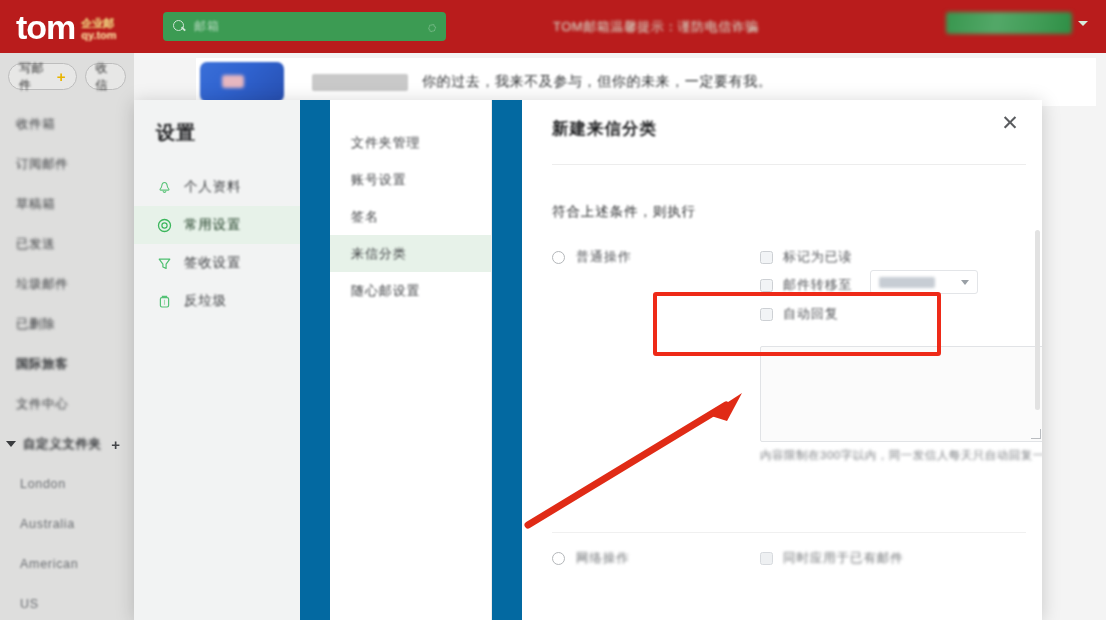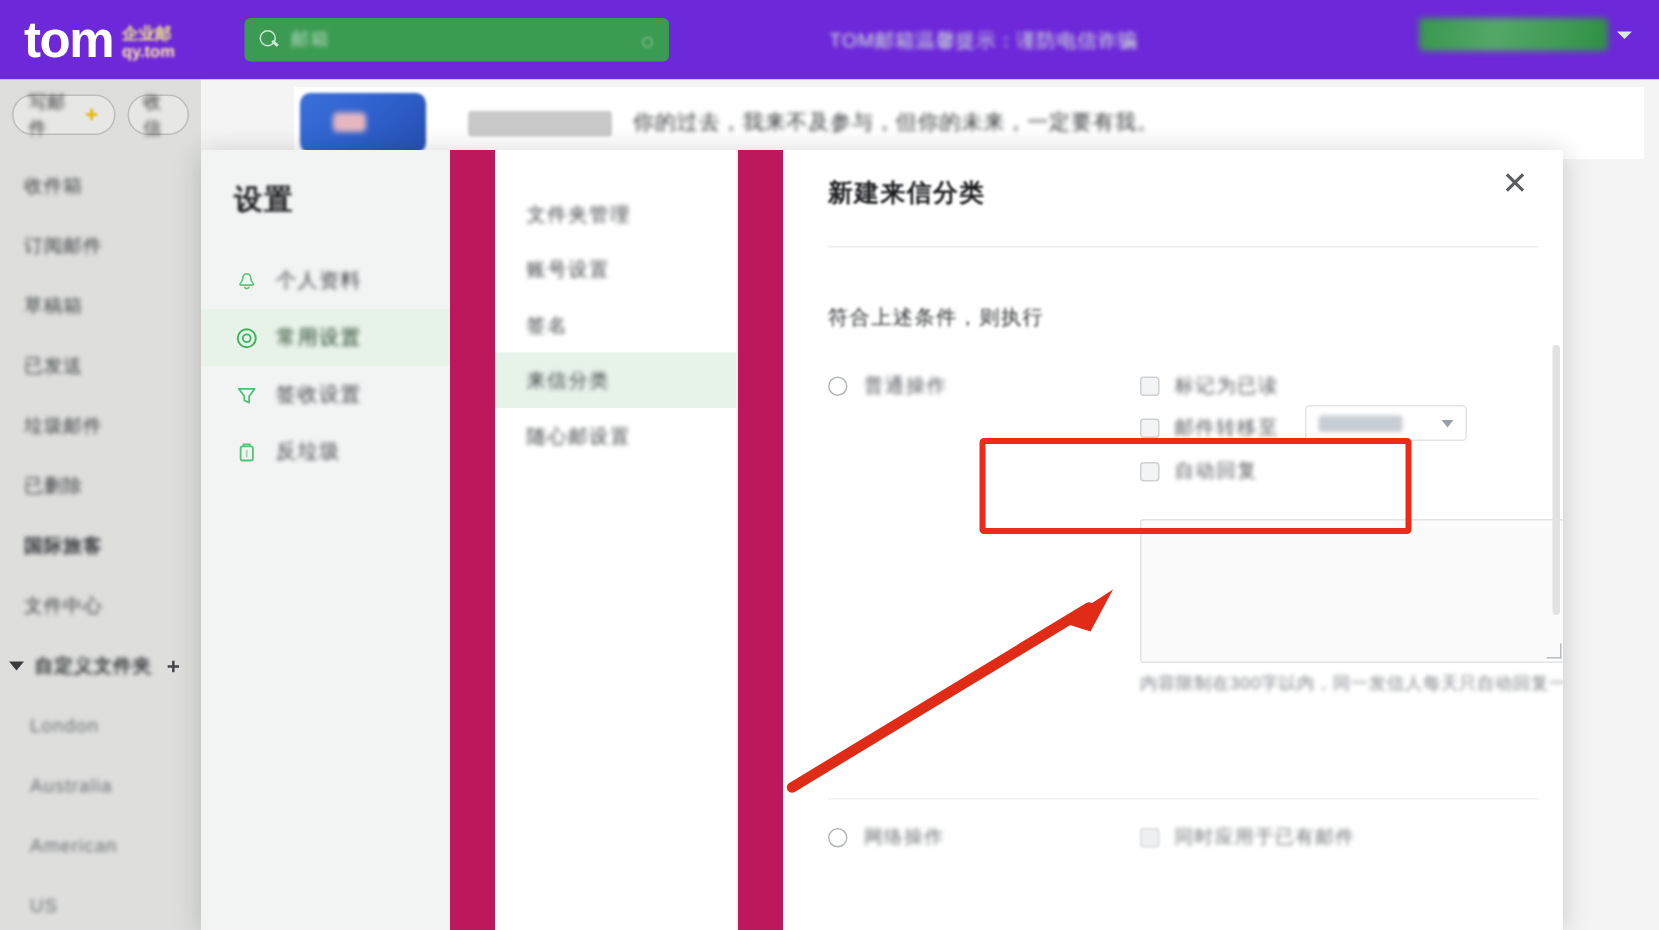--- a/index.html
+++ b/index.html
@@ -7,21 +7,21 @@
     width: 1106px; height: 620px;
     overflow: hidden;
     font-family: "Liberation Sans", "DejaVu Sans", sans-serif;
     background: #ffffff;
   }
   #app { position: relative; width: 1106px; height: 620px; overflow: hidden; background:#fff; }
 
   
   .topbar {
     position: absolute; left:0; top:0; width:1106px; height:53px;
-    background:#6d28d9;
+    background:#b91c1c;
     display:flex; align-items:center;
   }
   .logo-wrap { display:flex; align-items:flex-end; margin-left:16px; gap:6px; }
   .logo-text {
     font-size:34px; font-weight:bold; color:#ffffff; letter-spacing:-1px;
     line-height:34px; filter: blur(0.3px);
   }
   .logo-sub { display:flex; flex-direction:column; justify-content:center; margin-bottom:3px; }
   .logo-sub span {
     font-size:11px; color:#f4e98a; line-height:12px; font-weight:bold;
@@ -123,21 +123,21 @@
     width:96px;height:17px;background:#c9c9c9;border-radius:2px;margin-left:28px;filter:blur(1.2px);
   }
   .banner-text {
     margin-left:14px; font-size:14px; color:#2d2f31; white-space:nowrap;
     filter: blur(1.25px); letter-spacing:0.6px;
   }
 
   
   .modal {
     position:absolute; left:134px; top:100px; width:908px; height:520px;
-    background:#be185d; box-shadow:0 2px 18px rgba(0,0,0,0.18);
+    background:#0369a1; box-shadow:0 2px 18px rgba(0,0,0,0.18);
     display:flex; overflow:hidden;gap:30px;
   }
   .m-left { width:166px; background:#f2f3f3; flex:none; padding-top:14px; }
   .m-title {
     font-size:19px; font-weight:bold; color:#1e1f21; padding:6px 0 22px 22px;
     filter: blur(1.0px); letter-spacing:1px;
   }
   .m-nav-item {
     height:38px; display:flex; align-items:center; gap:11px; padding-left:22px;
     font-size:13.5px; color:#3c3e41;

